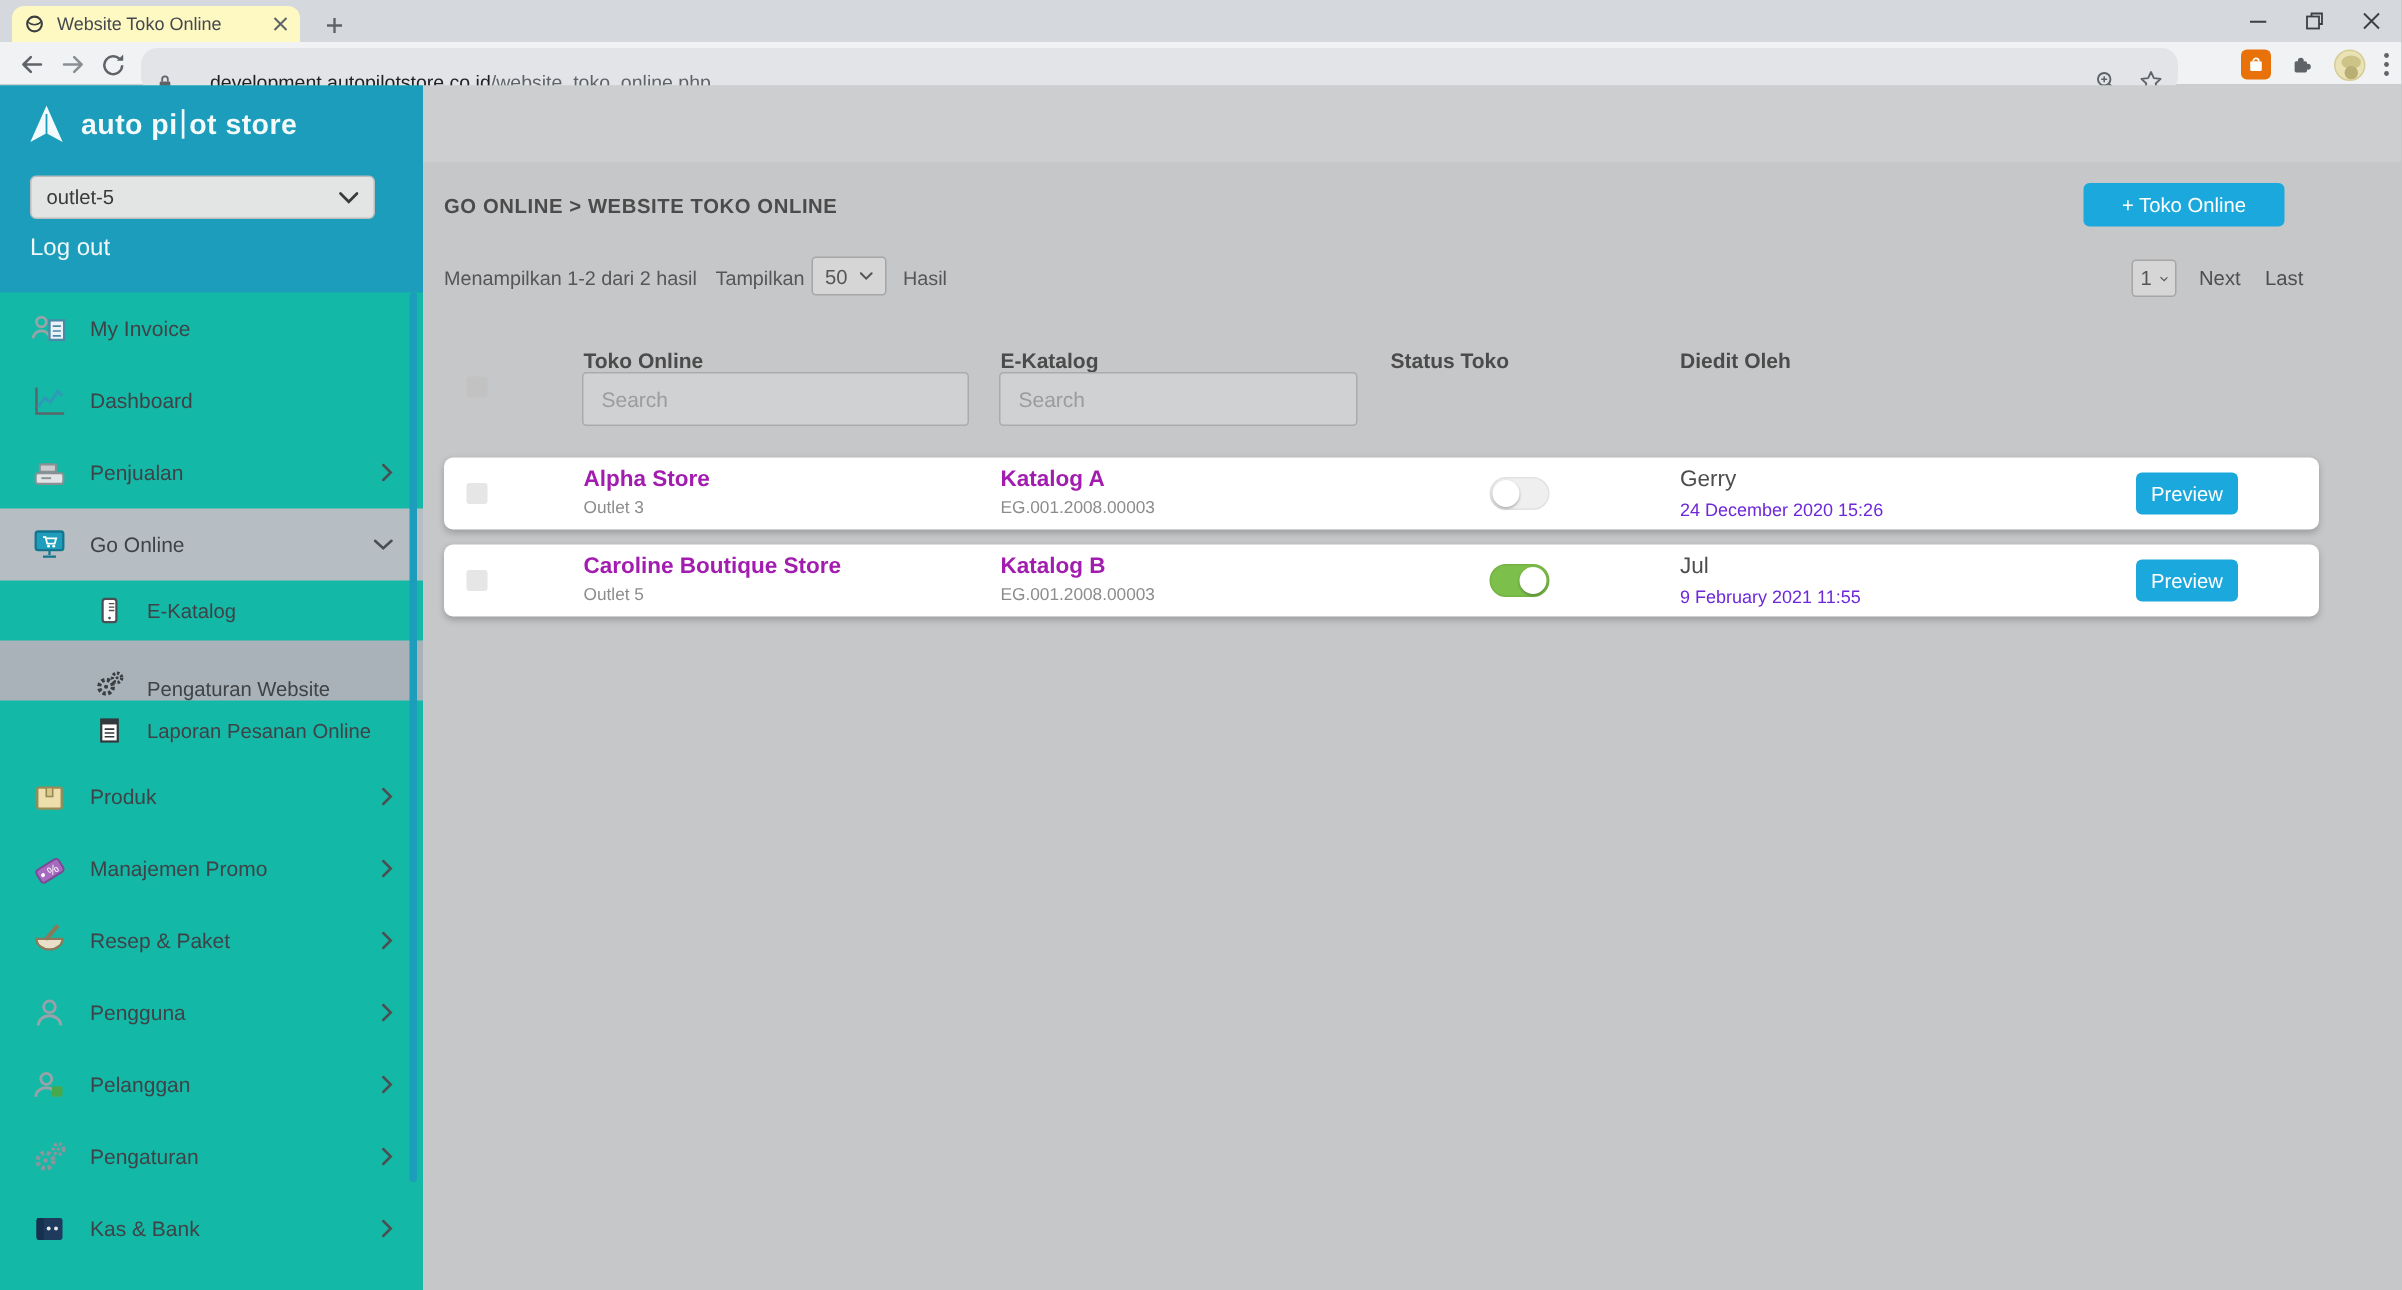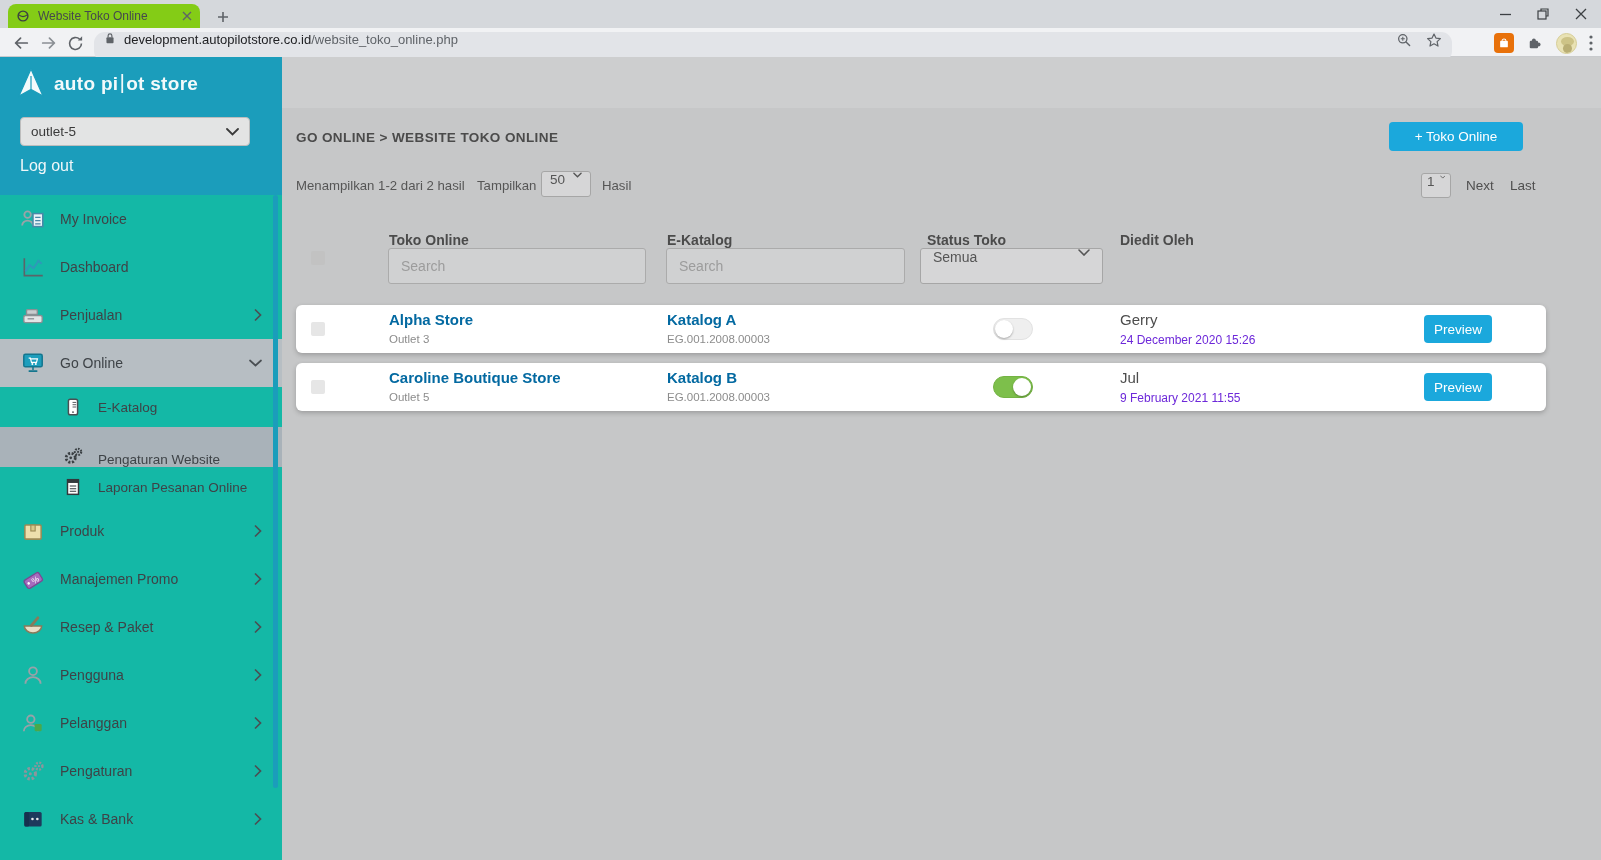--- a/index.html
+++ b/index.html
@@ -2,29 +2,29 @@
 <html><head>
 <meta charset="utf-8">
 <style>
   * { margin:0; padding:0; box-sizing:border-box; }
   html,body { width:1601px; height:860px; overflow:hidden; }
   body { font-family:"Liberation Sans","DejaVu Sans",sans-serif; background:#C6C7C8; position:relative; }
   svg { display:block; }
 
   
   .tabstrip { position:absolute; left:0; top:0; width:1601px; height:28px; background:#D5D8DC; }
-  .tab { position:absolute; left:8px; top:4px; width:192px; height:24px; background:#84cc16;
+  .tab { position:absolute; left:8px; top:4px; width:192px; height:24px; background:#fef9c3;
          border-radius:8px 8px 0 0; display:flex; align-items:center; padding:0 8px; gap:8px; }
   .tab-title { font-size:12px; color:#45484D; flex:1; white-space:nowrap; overflow:hidden; }
   .newtab-btn { position:absolute; left:212px; top:6px; width:22px; height:22px; display:flex; align-items:center; justify-content:center; }
   .win-controls { position:absolute; right:6px; top:0; height:28px; display:flex; align-items:center; gap:26px; padding-right:8px; }
   .toolbar { position:absolute; left:0; top:28px; width:1601px; height:29px; background:#F1F2F4; border-bottom:1px solid #C9CBCE; }
   .nav-ico { position:absolute; top:32px; width:22px; height:22px; display:flex; align-items:center; justify-content:center; }
   .omnibox { position:absolute; left:94px; top:32px; width:1358px; height:30px; background:#E2E4E8; border-radius:11px;
-             display:flex; align-items:flex-start; padding:0 10px; gap:8px; }
+             display:flex; align-items:flex-end; padding:0 10px; gap:24px; }
   .url { font-size:13px; color:#202124; white-space:nowrap; }
   .url .path { color:#5F6368; }
   .omni-right { margin-left:auto; display:flex; align-items:center; gap:14px; }
   .ext-row { position:absolute; right:8px; top:30px; height:26px; display:flex; align-items:center; gap:12px; }
   .ext-bag { width:20px; height:20px; background:#E8710A; border-radius:4px; display:flex; align-items:center; justify-content:center; }
   .avatar { width:21px; height:21px; border-radius:50%; background:#E9E2B4; border:1px solid #D6CD96; position:relative; overflow:hidden; }
   .avatar:before { content:""; position:absolute; left:4px; top:3px; width:13px; height:9px; border-radius:50%; background:#CDC387; }
   .avatar:after { content:""; position:absolute; left:6px; top:10px; width:9px; height:9px; border-radius:50%; background:#B9AE74; }
 
   
@@ -50,41 +50,41 @@
 
   
   .content { position:absolute; left:282px; top:57px; width:1319px; height:803px; background:#C6C7C8; }
   .topband { position:absolute; left:0; top:0; width:1319px; height:51px; background:#CDCECF; }
   .breadcrumb { position:absolute; left:14px; top:73px; font-size:13.5px; font-weight:bold; color:#4B4B4B; letter-spacing:.4px; }
   .btn-add { position:absolute; left:1107px; top:65px; width:134px; height:29px; background:#1BA8DC; color:#FFF;
              border:none; border-radius:4px; font-size:13.5px; font-family:inherit; }
   .showing { position:absolute; left:14px; top:121px; font-size:13.2px; color:#565656; }
   .tampilkan-label { position:absolute; left:195px; top:121px; font-size:13.2px; color:#565656; }
   .selbox { border:1px solid #A6A6A6; border-radius:3px; background:rgba(255,255,255,0.28); color:#555;
-            font-size:13.5px; display:flex; padding:0 8px; gap:8px; }
+            font-size:13.5px; display:flex; align-items:center; padding:0 8px; gap:8px; }
   .sel-50 { position:absolute; left:259px; top:114px; width:50px; height:26px; }
   .hasil-label { position:absolute; left:320px; top:121px; font-size:13.2px; color:#565656; }
   .sel-page { position:absolute; left:1139px; top:116px; width:30px; height:25px; padding:0 5px; gap:5px; }
   .pg-next { position:absolute; left:1184px; top:121px; font-size:13.5px; color:#4F4F4F; }
   .pg-last { position:absolute; left:1228px; top:121px; font-size:13.5px; color:#4F4F4F; }
 
   .th-label { position:absolute; top:175px; font-size:14px; font-weight:bold; color:#4B4B4B; }
   .checkbox { width:14px; height:14px; border-radius:2px; background:#C2C2C2; }
   .hdr-check { position:absolute; left:29px; top:194px; }
   .filter-input { position:absolute; top:191px; height:36px; border:1px solid #ABABAB; border-radius:3px;
                   background:rgba(255,255,255,0.18); padding:0 12px; font-size:14px; color:#555; font-family:inherit; }
   .filter-input::placeholder { color:#9C9C9C; }
   .sel-status { position:absolute; left:638px; top:191px; width:183px; height:36px; padding:0 12px; font-size:14px; }
   .sel-status svg { margin-left:auto; }
 
   .row-card { position:absolute; left:14px; width:1250px; height:48px; background:#FFF; border-radius:6px;
               box-shadow:0 2px 5px rgba(0,0,0,0.22); }
   .card1 { top:248px; } .card2 { top:306px; }
   .row-check { position:absolute; left:15px; top:17px; background:#E6E6E6; }
-  .cell-main { position:absolute; top:6px; font-size:15px; font-weight:bold; color:#0369a1; }
+  .cell-main { position:absolute; top:6px; font-size:15px; font-weight:bold; color:#a21caf; }
   .cell-sub { position:absolute; top:28px; font-size:11.5px; color:#8C8C8C; }
   .col-store { left:93px; } .col-cat { left:371px; }
   .editor-name { position:absolute; left:824px; top:6px; font-size:15px; color:#4D4D4D; }
   .editor-date { position:absolute; left:824px; top:28px; font-size:12px; color:#6d28d9; }
   .toggle { position:absolute; left:697px; top:13px; width:40px; height:22px; border-radius:11px;
             background:#EFEFEF; border:1px solid #E2E2E2; }
   .toggle .knob { position:absolute; left:1px; top:1px; width:18px; height:18px; border-radius:50%;
                   background:#FFF; box-shadow:0 1px 2px rgba(0,0,0,0.3); }
   .toggle.on { background:#7DBF4B; border-color:#74B343; }
   .toggle.on .knob { left:auto; right:1px; }
@@ -438,26 +438,20 @@
   <a class="pg-next">Next</a>
   <a class="pg-last">Last</a>
 
   <div class="checkbox hdr-check"></div>
   <span class="th-label" style="left:107px">Toko Online</span>
   <span class="th-label" style="left:385px">E-Katalog</span>
   <span class="th-label" style="left:645px">Status Toko</span>
   <span class="th-label" style="left:838px">Diedit Oleh</span>
   <input class="filter-input" style="left: 106px; width: 258px;" placeholder="Search">
   <input class="filter-input" style="left: 384px; width: 239px;" placeholder="Search">
-  <div class="selbox sel-status">
-    <span>Semua</span>
-    <svg width="12" height="7" viewBox="0 0 12 7">
-        <path d="M1 1 L6 6 L11 1" fill="none" stroke="#555" stroke-width="1.6" stroke-linecap="round"></path>
-      </svg>
-  </div>
 
   <div class="row-card card1">
     <div class="checkbox row-check"></div>
     <span class="cell-main col-store">Alpha Store</span>
     <span class="cell-sub col-store">Outlet 3</span>
     <span class="cell-main col-cat">Katalog A</span>
     <span class="cell-sub col-cat">EG.001.2008.00003</span>
     <div class="toggle">
         <div class="knob"></div>
       </div>

